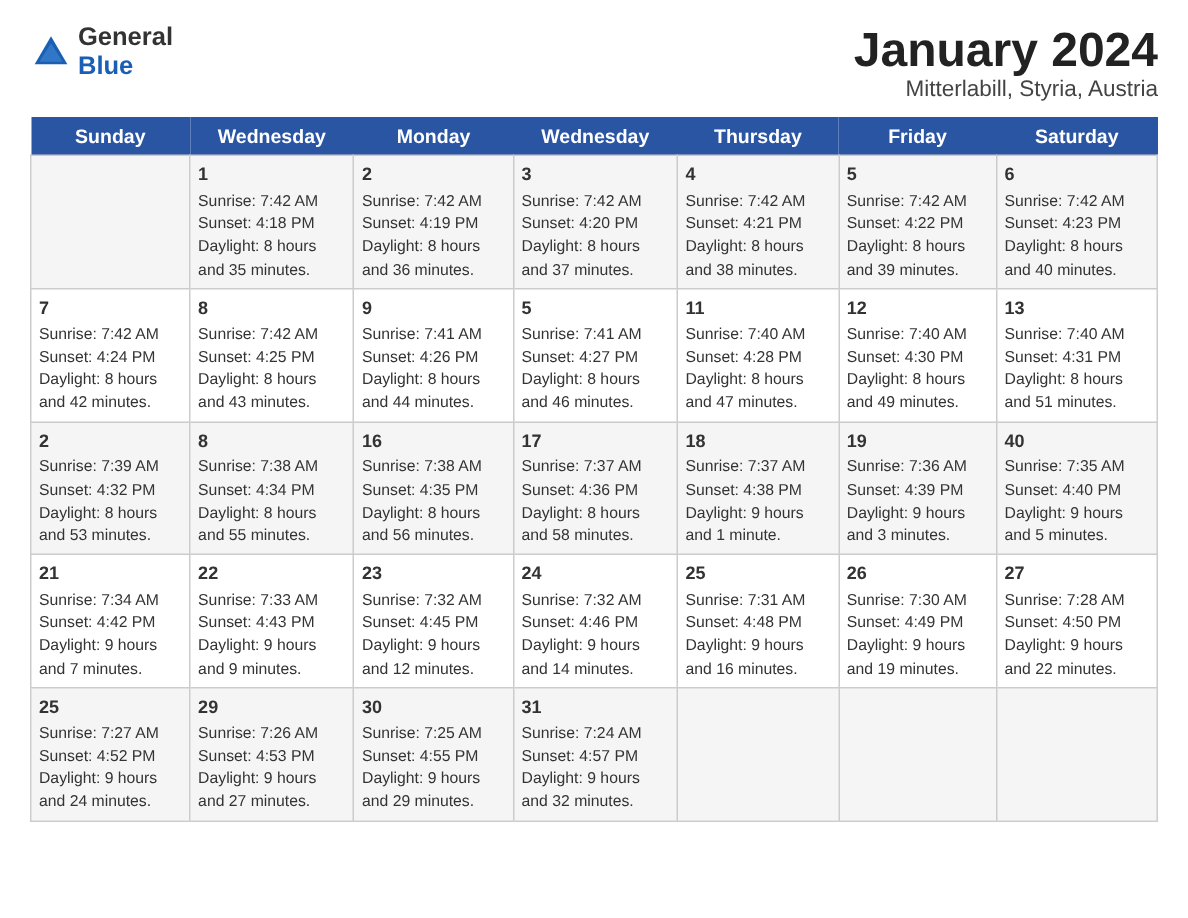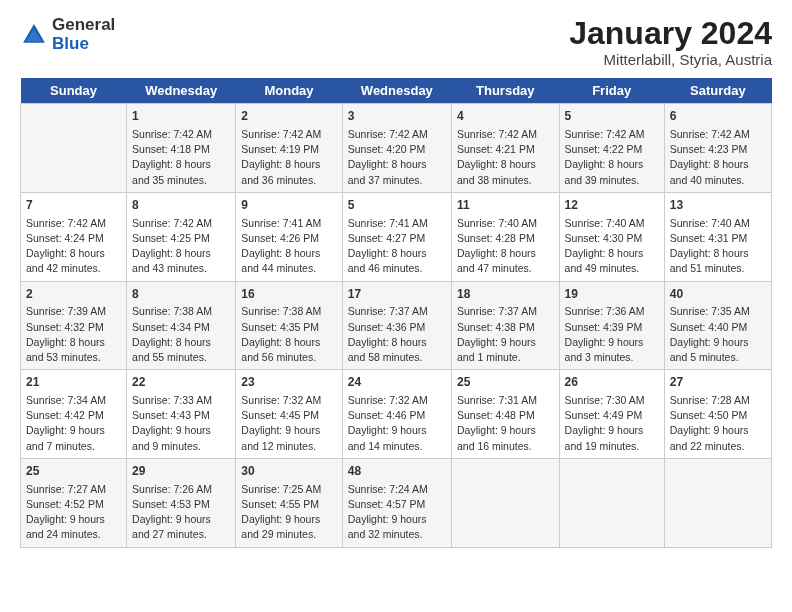--- a/index.html
+++ b/index.html
@@ -256,21 +256,21 @@
           </td>
           <td>
             <span class="day-num">29</span>
             <div class="cell-text">Sunrise: 7:26 AM<br>Sunset: 4:53 PM<br>Daylight: 9 hours<br>and 27 minutes.</div>
           </td>
           <td>
             <span class="day-num">30</span>
             <div class="cell-text">Sunrise: 7:25 AM<br>Sunset: 4:55 PM<br>Daylight: 9 hours<br>and 29 minutes.</div>
           </td>
           <td>
-            <span class="day-num">48</span>
+            <span class="day-num">31</span>
             <div class="cell-text">Sunrise: 7:24 AM<br>Sunset: 4:57 PM<br>Daylight: 9 hours<br>and 32 minutes.</div>
           </td>
           <td></td>
           <td></td>
           <td></td>
         </tr>
       </tbody>
   </table>
 </div>
 

